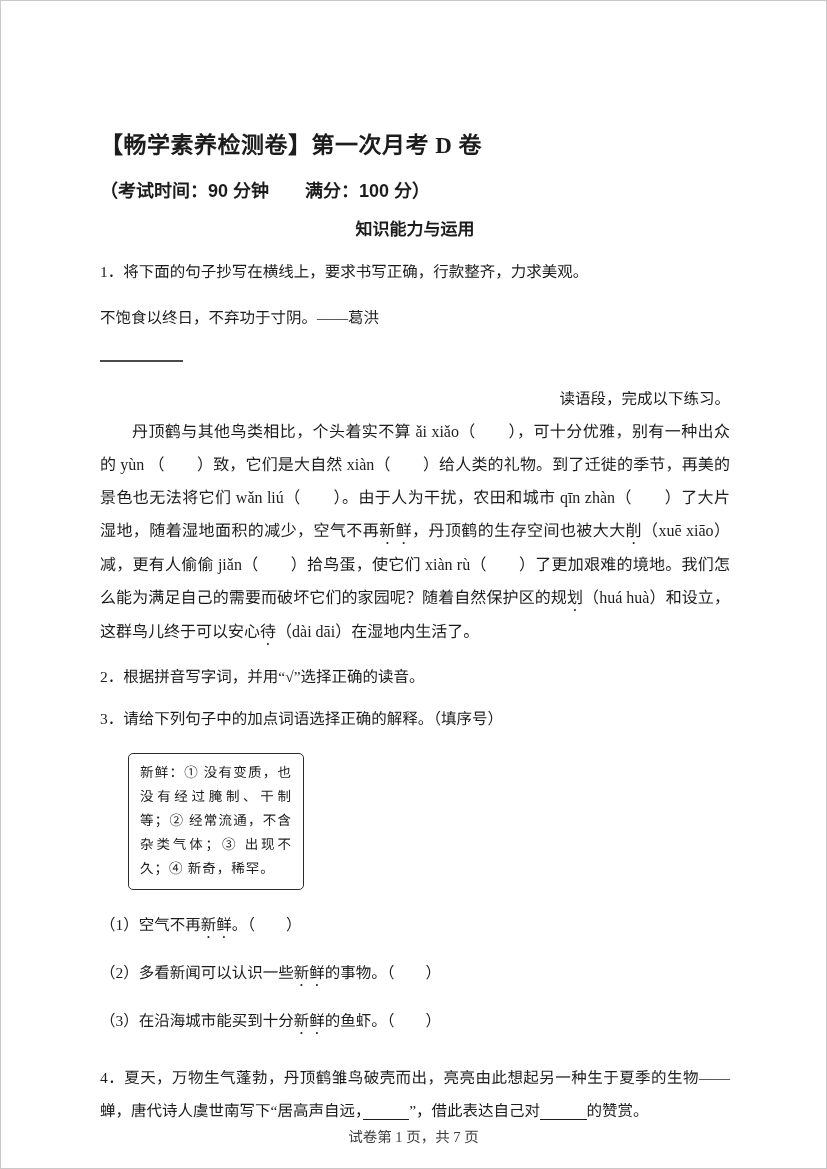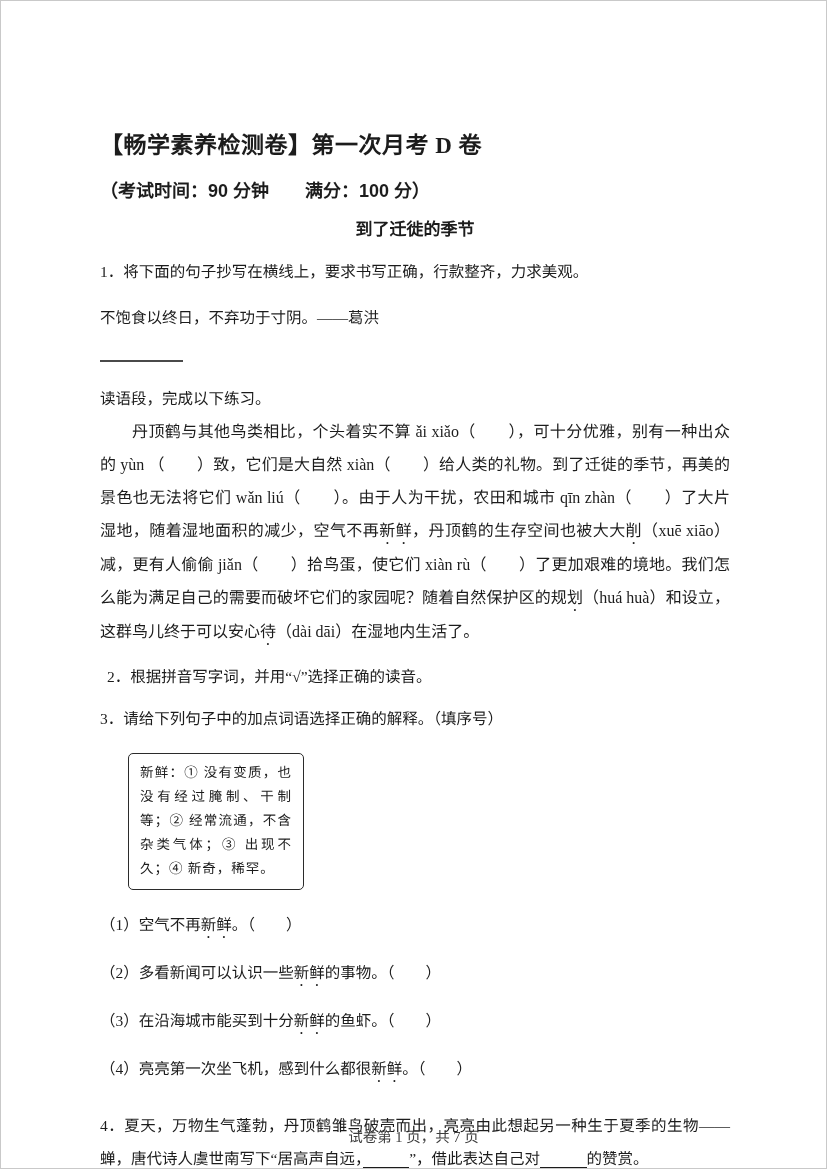--- a/index.html
+++ b/index.html
@@ -18,26 +18,26 @@
     margin:16px 0 0;font-size:18px;font-weight:bold;
     font-family:"Liberation Sans","DejaVu Sans",sans-serif;
   }
   .section-head{
     margin:13px 0 0;text-align:center;font-size:17px;font-weight:bold;
     font-family:"Liberation Sans","DejaVu Sans",sans-serif;
   }
   p.q{margin:20px 0 0;font-size:15.5px;line-height:23px;}
   p.quote{margin-top:23px;}
   .answer-line{margin-top:31px;width:83px;height:0;border-top:2px solid #4a4a4a;}
-  p.intro{margin-top:25px;}
+  p.intro{margin-top:25px;text-align:right;}
   p.passage{
     margin:5px 0 0;font-size:16px;line-height:33px;
     text-align:justify;text-indent:2em;
   }
-  p.q2{margin-top:16px;margin-left:7px;}
+  p.q2{margin-top:16px;}
   p.q3{margin-top:19px;}
   .def-box{
     margin:23px 0 0 28px;width:152px;
     border:1.5px solid #2b2b2b;border-radius:5px;
     padding:7px 11px 8px;
   }
   .def-box p{
     margin:0;font-size:13.5px;line-height:24px;text-align:justify;
     letter-spacing:1px;
   }
@@ -60,21 +60,21 @@
 </style>
 </head>
 <body>
 
 <div class="content">
 
   <h1 class="doc-title">【畅学素养检测卷】第一次月考 D 卷</h1>
 
   <h2 class="exam-info">（考试时间：90 分钟　　满分：100 分）</h2>
 
-  <h3 class="section-head">到了迁徙的季节</h3>
+  <h3 class="section-head">知识能力与运用</h3>
 
   <p class="q">1．将下面的句子抄写在横线上，要求书写正确，行款整齐，力求美观。</p>
 
   <p class="q quote">不饱食以终日，不弃功于寸阴。——葛洪</p>
 
   <div class="answer-line"></div>
 
   <p class="q intro">读语段，完成以下练习。</p>
 
   <p class="passage"><span>丹顶鹤与其他鸟类相比，个头着实不算 ǎi xiǎo（　　），可十分优雅，别有一种出众的 yùn （　　）致，它们是大自然 xiàn（　　）给人类的礼物。到了迁徙的季节，再美的景色也无法将它们 wǎn liú（　　）。由于人为干扰，农田和城市 qīn zhàn（　　）了大片湿地，随着湿地面积的减少，空气不再</span><span class="emph">新鲜</span><span>，丹顶鹤的生存空间也被大大</span><span class="emph">削</span><span>（xuē xiāo）减，更有人偷偷 jiǎn（　　）拾鸟蛋，使它们 xiàn rù（　　）了更加艰难的境地。我们怎么能为满足自己的需要而破坏它们的家园呢？随着自然保护区的规</span><span class="emph">划</span><span>（huá huà）和设立，这群鸟儿终于可以安心</span><span class="emph">待</span><span>（dài dāi）在湿地内生活了。</span></p>
@@ -83,19 +83,18 @@
 
   <p class="q q3">3．请给下列句子中的加点词语选择正确的解释。（填序号）</p>
 
   <div class="def-box">
     <p>新鲜：① 没有变质，也没有经过腌制、干制等；② 经常流通，不含杂类气体；③ 出现不久；④ 新奇，稀罕。</p>
   </div>
 
   <p class="q sub-item first-sub"><span>（1）空气不再</span><span class="emph">新鲜</span><span>。（　　）</span></p>
   <p class="q sub-item"><span>（2）多看新闻可以认识一些</span><span class="emph">新鲜</span><span>的事物。（　　）</span></p>
   <p class="q sub-item"><span>（3）在沿海城市能买到十分</span><span class="emph">新鲜</span><span>的鱼虾。（　　）</span></p>
-  <p class="q sub-item"><span>（4）亮亮第一次坐飞机，感到什么都很</span><span class="emph">新鲜</span><span>。（　　）</span></p>
 
   <p class="q4"><span>4．夏天，万物生气蓬勃，丹顶鹤雏鸟破壳而出，亮亮由此想起另一种生于夏季的生物——蝉，唐代诗人虞世南写下“居高声自远，</span><span class="blank">　　　</span><span>”，借此表达自己对</span><span class="blank">　　　</span><span>的赞赏。</span></p>
 
 </div>
 
 <div class="page-footer">试卷第 1 页，共 7 页</div>
 
 </body></html>

